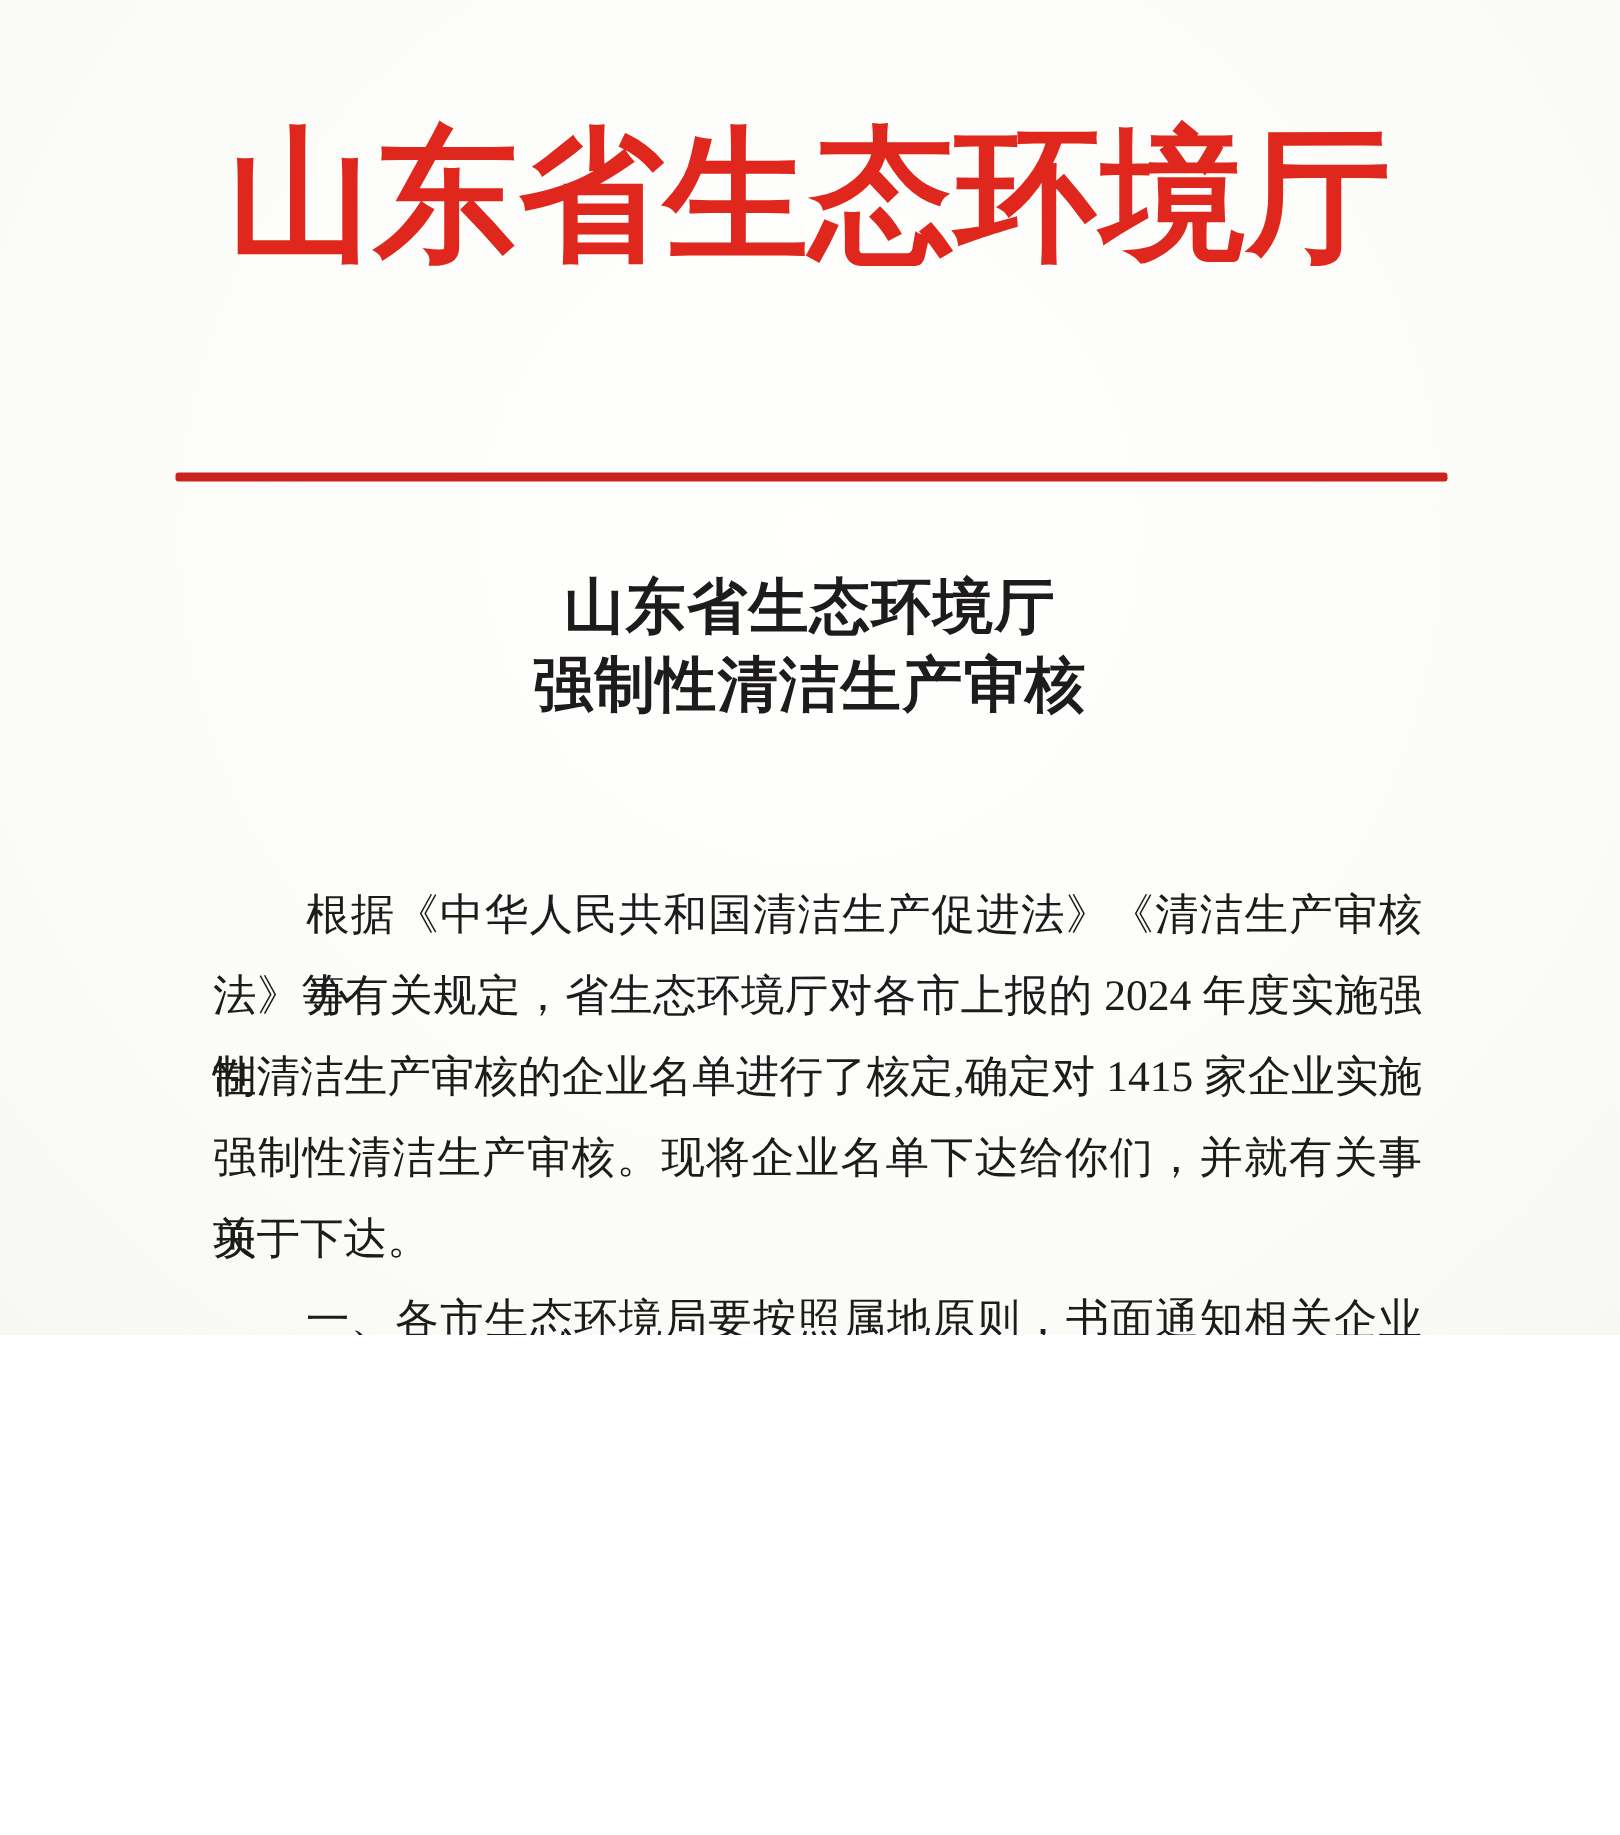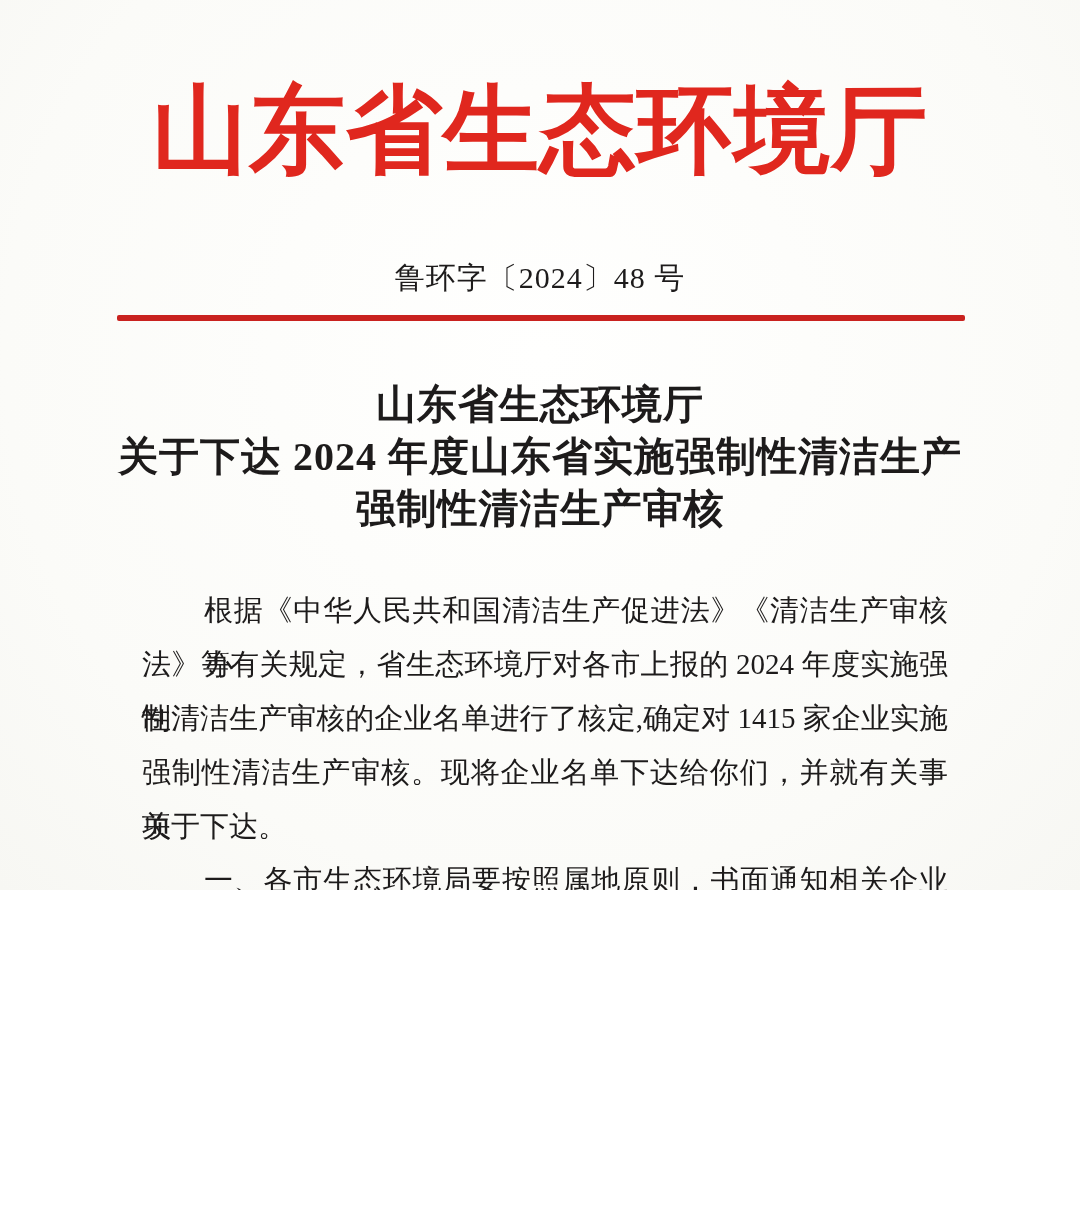--- a/index.html
+++ b/index.html
@@ -97,27 +97,25 @@
     letter-spacing: 1px;
   }
 </style>
 </head>
 <body>
 
 <div class="page">
 
   <div class="letterhead">山东省生态环境厅</div>
 
-  <div class="doc-number">鲁环字〔2024〕48 号</div>
 
   <div class="red-divider"></div>
 
   <div class="doc-title">
     <div>山东省生态环境厅</div>
-    <div>关于下达 2024 年度山东省实施强制性清洁生产</div>
     <div>强制性清洁生产审核</div>
   </div>
 
   <div class="body-block">
     <div class="line j ind">根据《中华人民共和国清洁生产促进法》《清洁生产审核办</div>
     <div class="line j">法》等有关规定，省生态环境厅对各市上报的 2024 年度实施强制</div>
     <div class="line j">性清洁生产审核的企业名单进行了核定,确定对 1415 家企业实施</div>
     <div class="line j">强制性清洁生产审核。现将企业名单下达给你们，并就有关事项</div>
     <div class="line">关于下达。</div>
     <div class="line j ind">一、各市生态环境局要按照属地原则，书面通知相关企业实</div>

